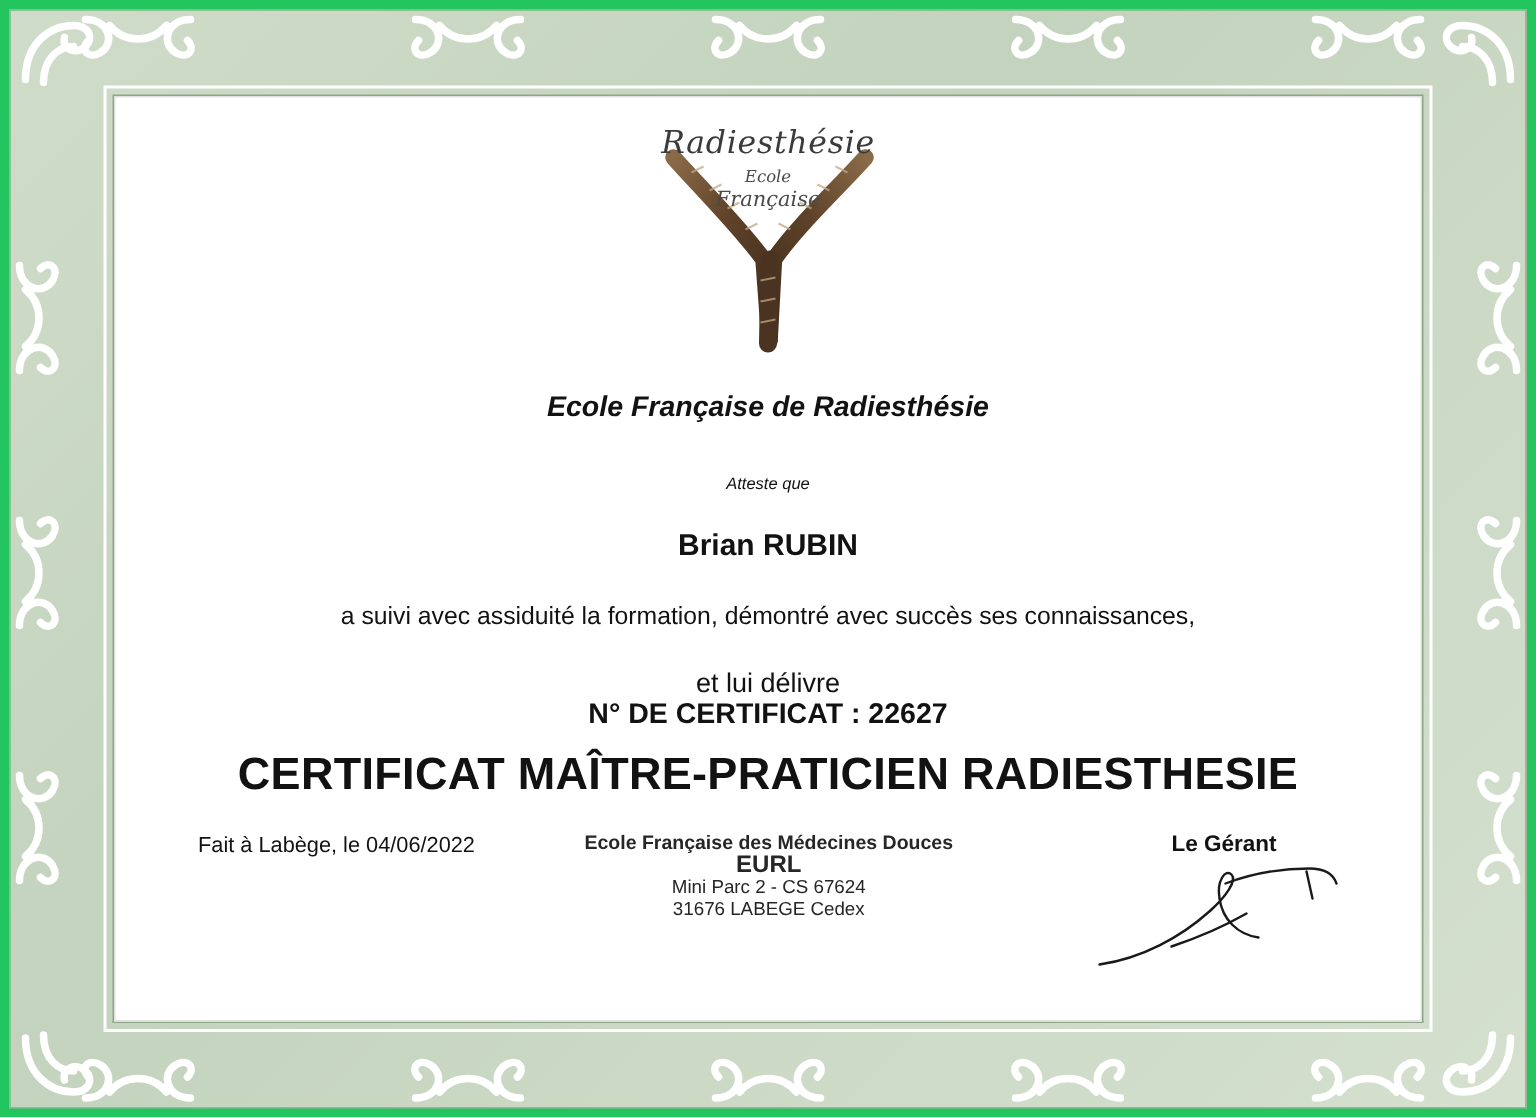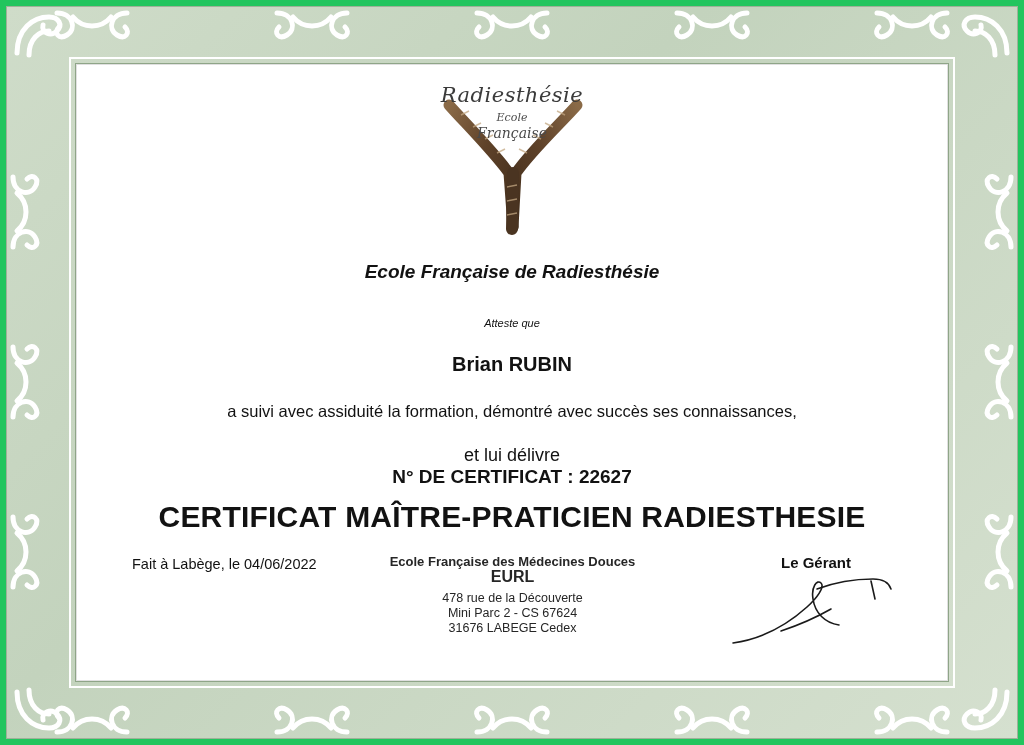--- a/index.html
+++ b/index.html
@@ -463,21 +463,20 @@
       <div class="cert-number">N° DE CERTIFICAT : 22627</div>
       <div class="cert-title">CERTIFICAT MAÎTRE-PRATICIEN RADIESTHESIE</div>
     </div>
 
     <div class="footer">
       <div class="place-date">Fait à Labège, le 04/06/2022</div>
 
       <div class="company-block">
         <div class="c-name">Ecole Française des Médecines Douces</div>
         <div class="c-eurl">EURL</div>
-        <div class="c-addr">478 rue de la Découverte</div>
         <div class="c-addr" style="margin-top:0">Mini Parc 2 - CS 67624</div>
         <div class="c-addr" style="margin-top:0">31676 LABEGE Cedex</div>
       </div>
 
       <div class="signature-zone">
         <div class="signature-label">Le Gérant</div>
         <div class="signature-mark">
           <svg width="190" height="78" viewBox="0 0 190 78">
             <g fill="none" stroke="#1a1a1a" stroke-width="1.6" stroke-linecap="round">
               <path d="M12 70 C40 66, 66 52, 86 34 C96 25, 104 14, 100 10 C96 6, 90 14, 92 26 C94 40, 104 50, 118 52"></path>

